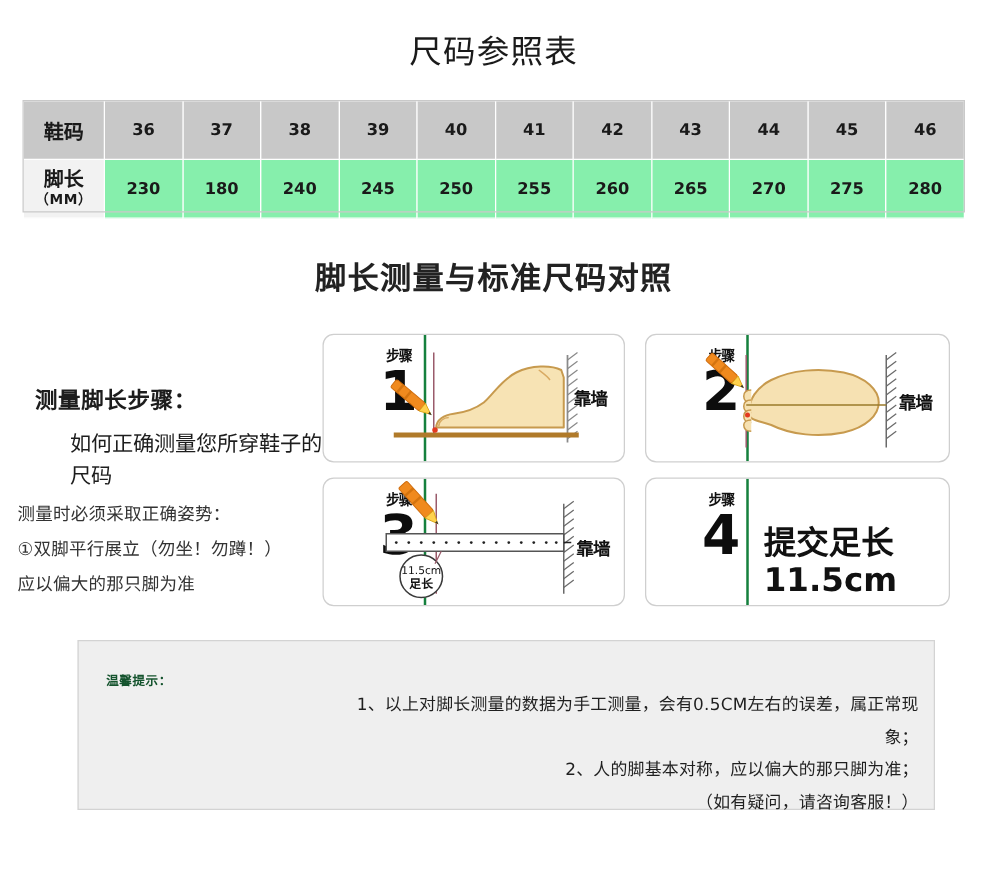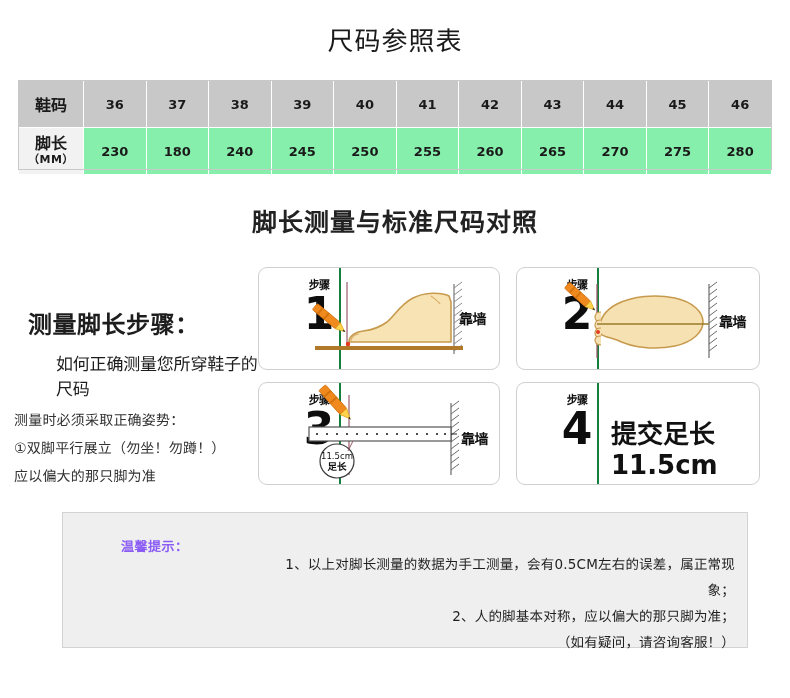--- a/index.html
+++ b/index.html
@@ -96,21 +96,21 @@
   }
 
   
   .instructions {
     position: absolute;
     left: 14px;
     top: 305px;
     width: 250px;
   }
   .instructions .lead {
-    font-size: 24px;
+    font-size: 18px;
     font-weight: bold;
     padding-left: 14px;
     margin-bottom: 10px;
     letter-spacing: 0.5px;
   }
   .instructions .sub-lead {
     font-size: 17px;
     font-weight: normal;
     margin-bottom: 9px;
     letter-spacing: -0.2px;
@@ -197,25 +197,24 @@
     width: 686px;
     height: 136px;
     background: #efefef;
     border: 1px solid #d3d3d3;
     box-sizing: border-box;
   }
   .tips-label {
     position: absolute;
     left: 22px;
     top: 23px;
-    font-size: 13px;
-    font-weight: bold;
-    color: #8b5cf6;
+    font-size: 10px;
+    font-weight: bold;
+    color: #14532d;
     letter-spacing: 0.5px;
-    margin-left: 36px;
   }
   .tips-list {
     position: absolute;
     left: 158px;
     top: 22px;
     right: 12px;
     text-align: right;
   }
   .tips-list li {
     list-style: none;

